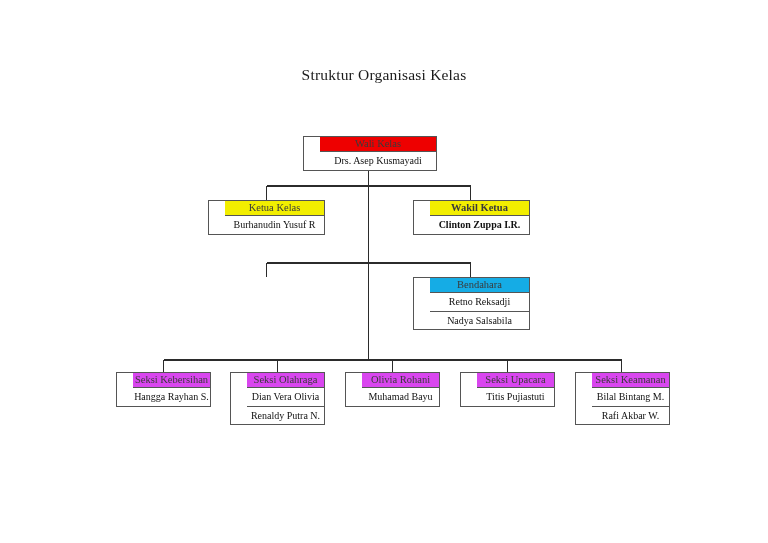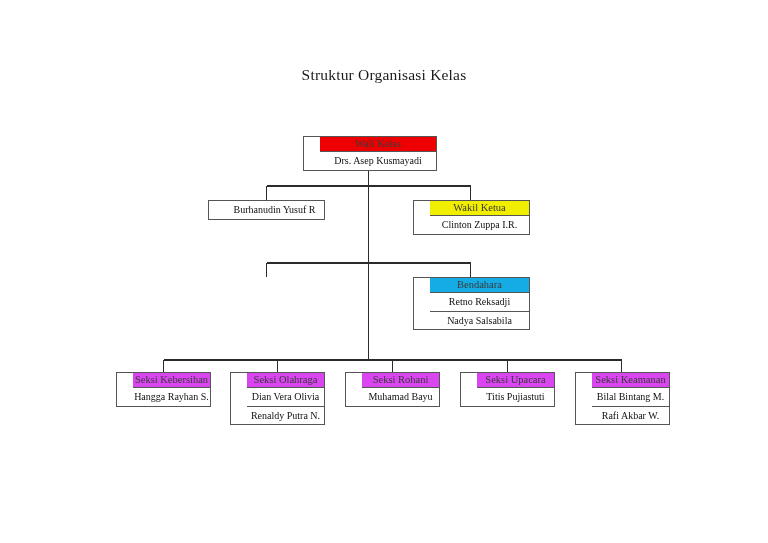--- a/index.html
+++ b/index.html
@@ -104,24 +104,25 @@
       <line x1="621.5" y1="360" x2="621.5" y2="372"></line>
     </g>
   </svg>
 
   <div class="node" style="left:303px; top:136px; width:134px;">
     <div class="node-header hdr-red">Wali Kelas</div>
     <div class="node-row">Drs. Asep Kusmayadi</div>
   </div>
 
   <div class="node" style="left:208px; top:200px; width:117px;">
+    <div class="node-header hdr-yellow">Ketua Kelas</div>
     <div class="node-row">Burhanudin Yusuf R</div>
   </div>
 
-  <div class="node" style="left:413px; top:200px; width:117px;">
+  <div class="node" style="left:413px; top:200px; width:117px;font-weight:bold;">
     <div class="node-header hdr-yellow">Wakil Ketua</div>
     <div class="node-row">Clinton Zuppa I.R.</div>
   </div>
 
 
   <div class="node" style="left:413px; top:277px; width:117px;">
     <div class="node-header hdr-blue">Bendahara</div>
     <div class="node-row">Retno Reksadji</div>
     <div class="node-row">Nadya Salsabila</div>
   </div>
@@ -131,21 +132,21 @@
     <div class="node-row">Hangga Rayhan S.</div>
   </div>
 
   <div class="node" style="left:230px; top:372px; width:95px;">
     <div class="node-header hdr-green">Seksi Olahraga</div>
     <div class="node-row">Dian Vera Olivia</div>
     <div class="node-row">Renaldy Putra N.</div>
   </div>
 
   <div class="node" style="left:345px; top:372px; width:95px;">
-    <div class="node-header hdr-green">Seksi Rohani</div>
+    <div class="node-header hdr-green">Olivia Rohani</div>
     <div class="node-row">Muhamad Bayu</div>
   </div>
 
   <div class="node" style="left:460px; top:372px; width:95px;font-family:Liberation Serif, serif;">
     <div class="node-header hdr-green">Seksi Upacara</div>
     <div class="node-row">Titis Pujiastuti</div>
   </div>
 
   <div class="node" style="left:575px; top:372px; width:95px;">
     <div class="node-header hdr-green">Seksi Keamanan</div>

